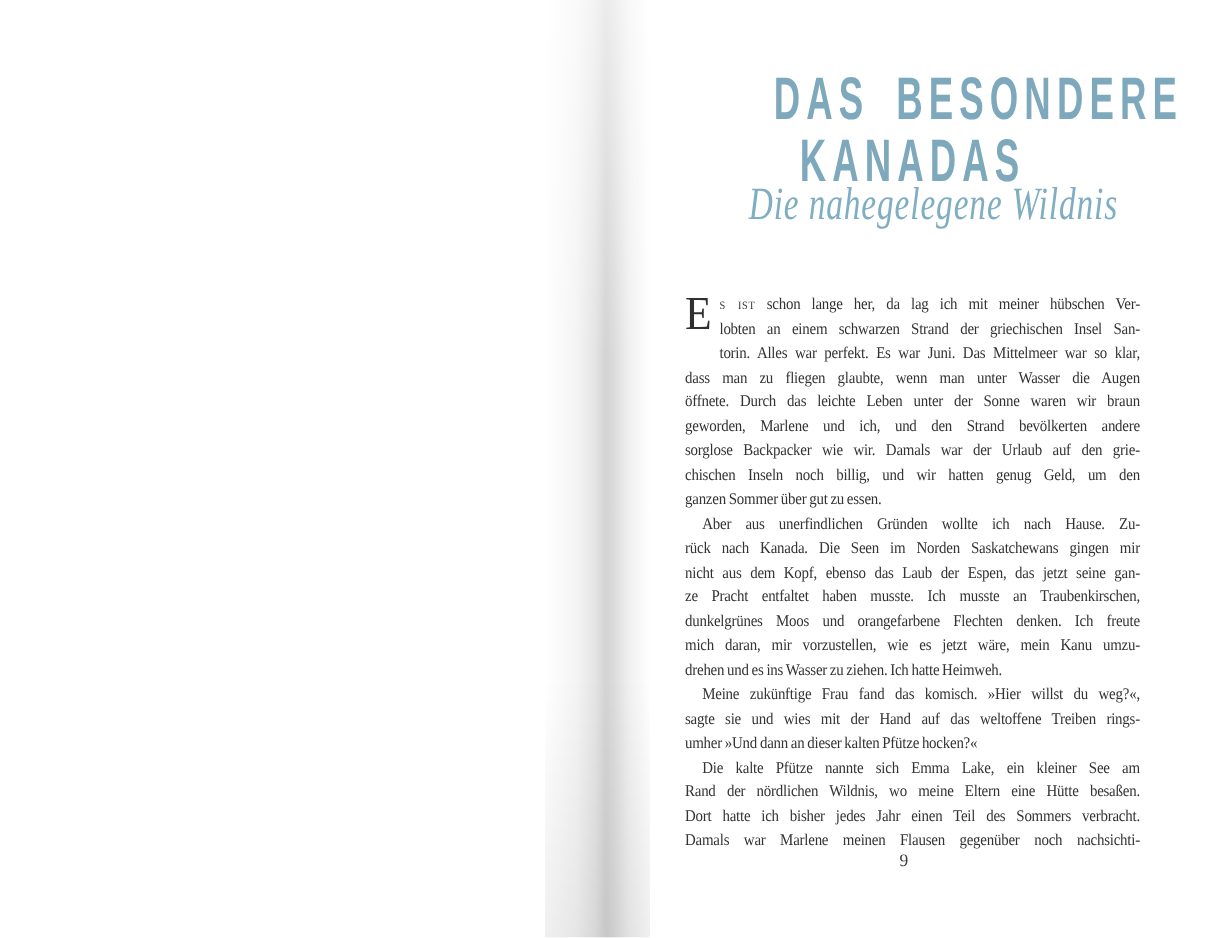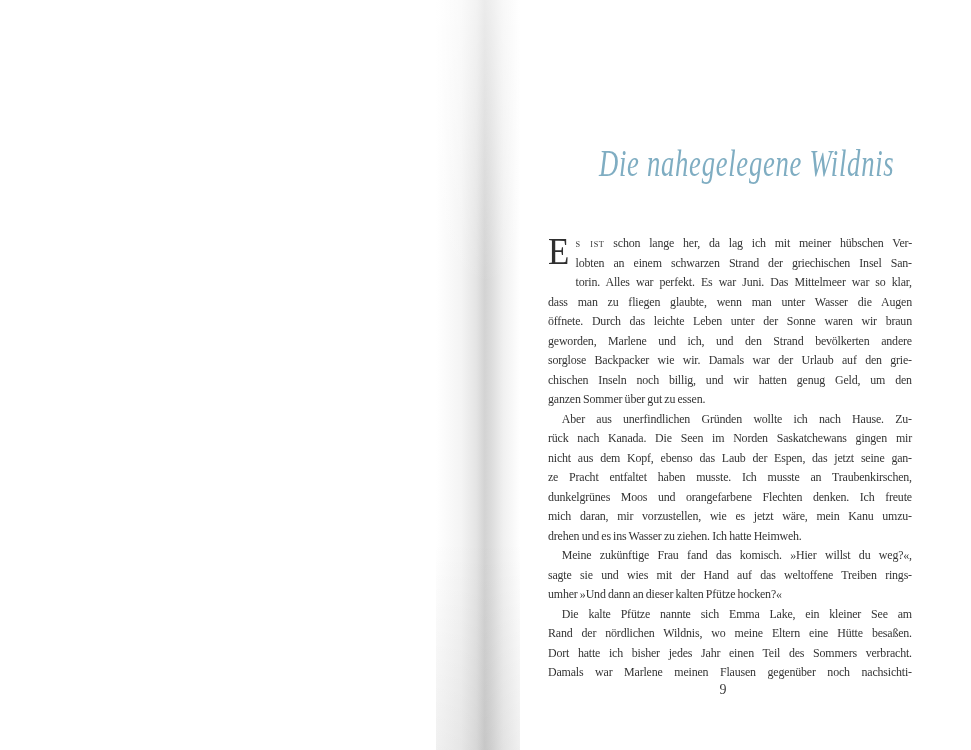--- a/index.html
+++ b/index.html
@@ -100,20 +100,24 @@
   }
 </style>
 </head>
 <body>
 
 <div id="spread">
   <div id="left-page"></div>
   <div id="gutter"></div>
 
   <div id="right-page">
+    <div id="chapter-title" style="color: rgb(126, 169, 189);">
+      <span class="t-line">DAS BESONDERE</span>
+      <span class="t-line">KANADAS</span>
+    </div>
 
     <div id="chapter-subtitle" style="color: rgb(127, 173, 194);">Die nahegelegene Wildnis</div>
 
     <div id="body-text" style="color: rgb(51, 51, 51);">
         <div class="para">
           <div class="dropcap">E</div>
           <div class="line"><span class="sc">s ist</span> schon lange her, da lag ich mit meiner hübschen Ver-</div>
           <div class="line">lobten an einem schwarzen Strand der griechischen Insel San-</div>
           <div class="line">torin. Alles war perfekt. Es war Juni. Das Mittelmeer war so klar,</div>
           <div class="line">dass man zu fliegen glaubte, wenn man unter Wasser die Augen</div>

